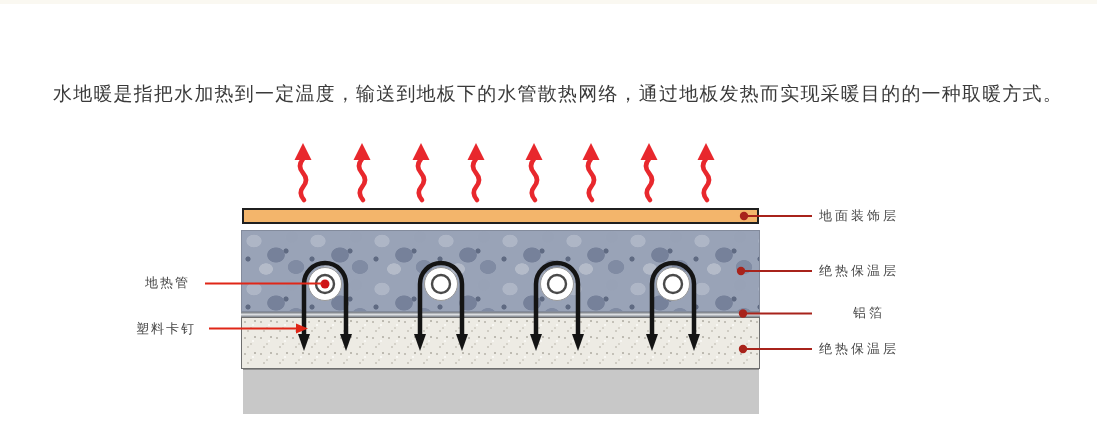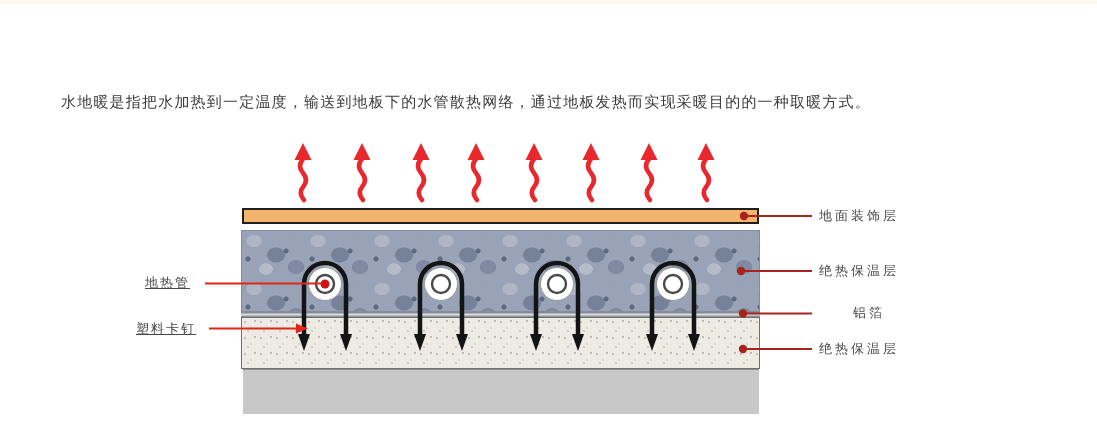--- a/index.html
+++ b/index.html
@@ -7,21 +7,21 @@
     width:1097px;height:437px;position:relative;overflow:hidden;
     background:#ffffff;
     font-family:"Liberation Sans","DejaVu Sans",sans-serif;
   }
   .top-strip{
     position:absolute;left:0;top:0;width:1097px;height:4px;
     background:#faf8f1;
   }
   .description{
     position:absolute;left:45px;top:86px;transform:translateY(-50%);
-    margin:16px;font-size:15px;letter-spacing:1.2px;color:#3a3a3a;
+    margin:8px;font-size:19px;letter-spacing:1.2px;color:#3a3a3a;
     white-space:nowrap;
   }
   .diagram{position:absolute;left:0;top:0;width:1097px;height:437px;}
   .layer{position:absolute;box-sizing:border-box;}
   .layer-finish{
     left:242px;top:208px;width:517px;height:16px;
     background:#f3b56b;border:2px solid #1f1f1f;
   }
   .layer-concrete{
     left:241px;top:230px;width:519px;height:82px;
@@ -66,21 +66,21 @@
   .pipe-ring{fill:#ffffff;stroke:#4a4a4a;stroke-width:2.4;}
   .pipe-dot{fill:#cf1418;}
   .callout-left{stroke:#e02617;stroke-width:2.2;}
   .callout-left-head{fill:#e02617;}
   .callout-right{stroke:#a8231b;stroke-width:2.2;}
   .callout-right-dot{fill:#a8231b;}
   .lbl{
     position:absolute;transform:translateY(-50%);
     font-size:13px;letter-spacing:2px;color:#474747;white-space:nowrap;
   }
-  .lbl-left{text-align:right;text-decoration:underline;}
+  .lbl-left{text-align:right;}
   #lbl-heating-pipe{left:0;width:190px;top:283px;}
   #lbl-plastic-clip{left:0;width:196px;top:329px;}
   .lbl-right{left:819px;letter-spacing:3px;}
   #lbl-floor-finish{top:216px;}
   #lbl-gravel-concrete{top:271px;}
   #lbl-aluminum-foil{top:313px;margin-left:34px;}
   #lbl-insulation{top:349px;}
 </style>
 </head>
 <body>

